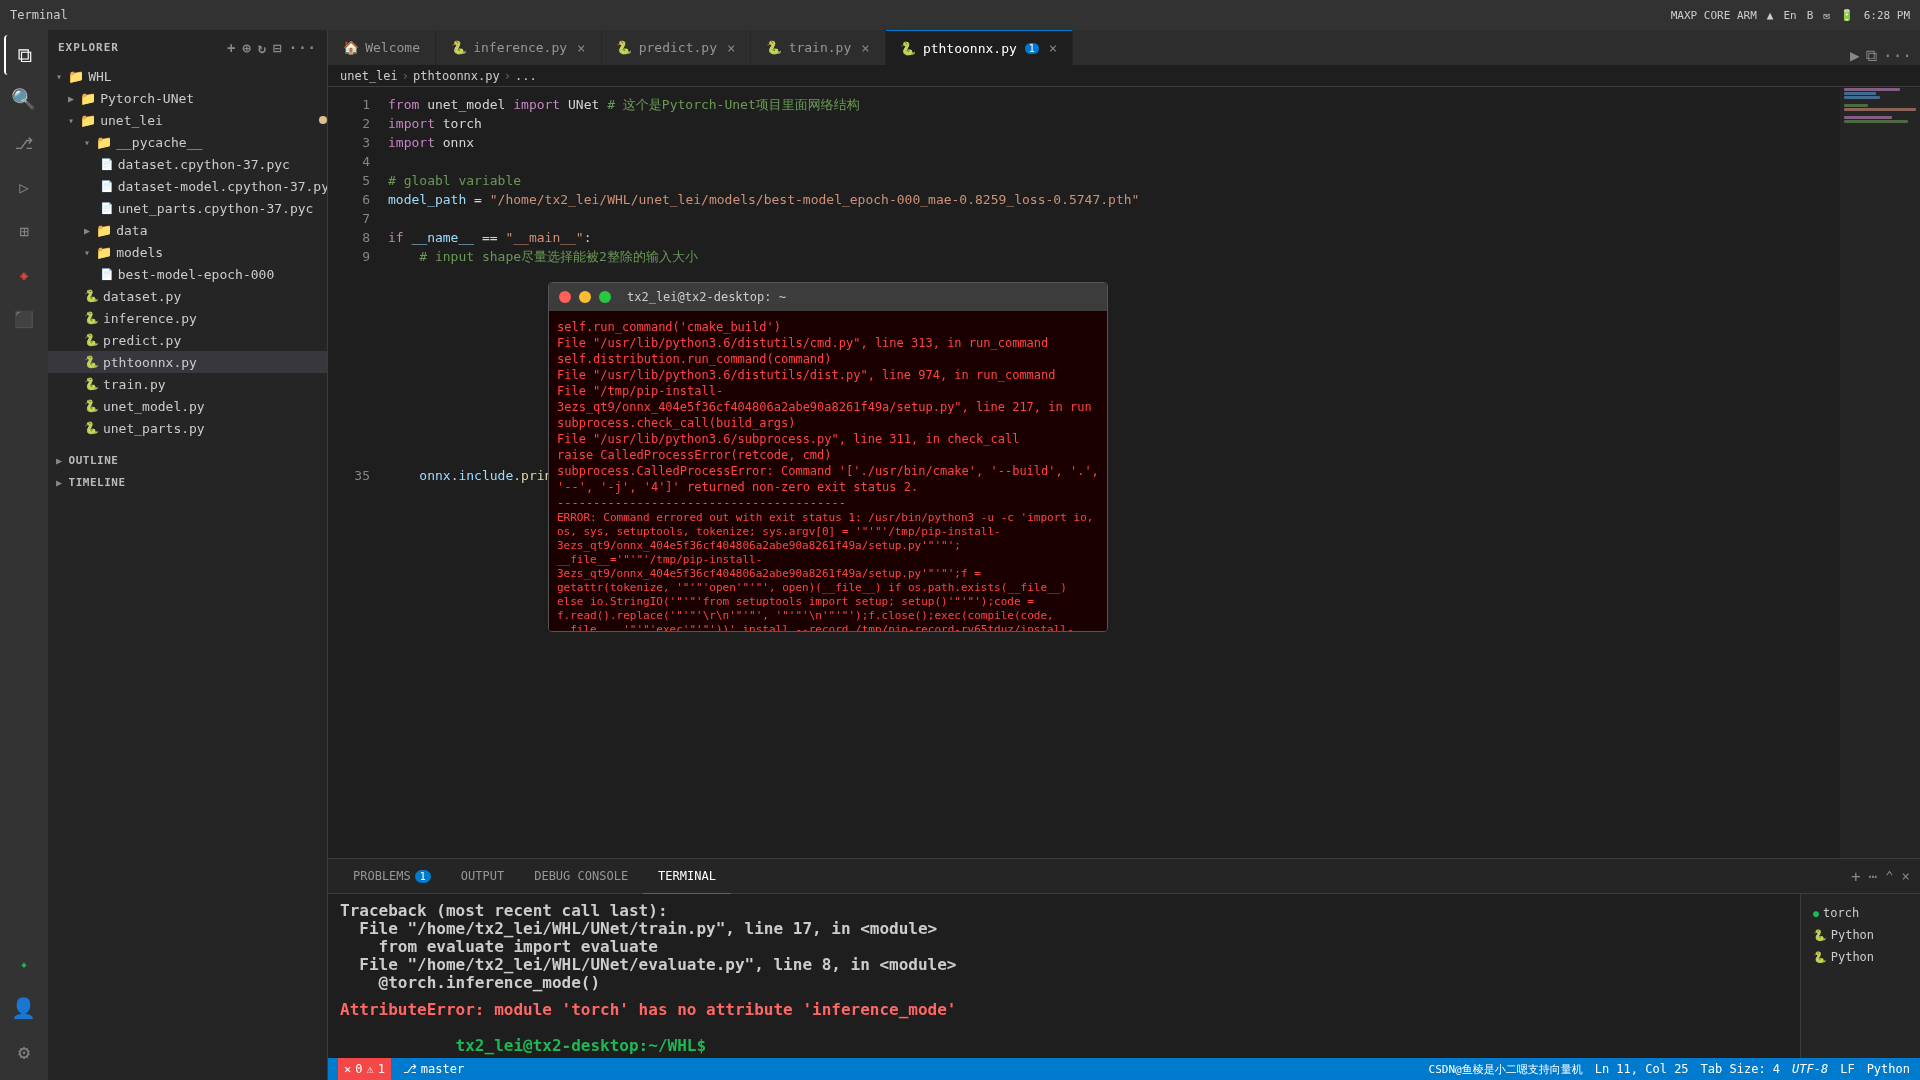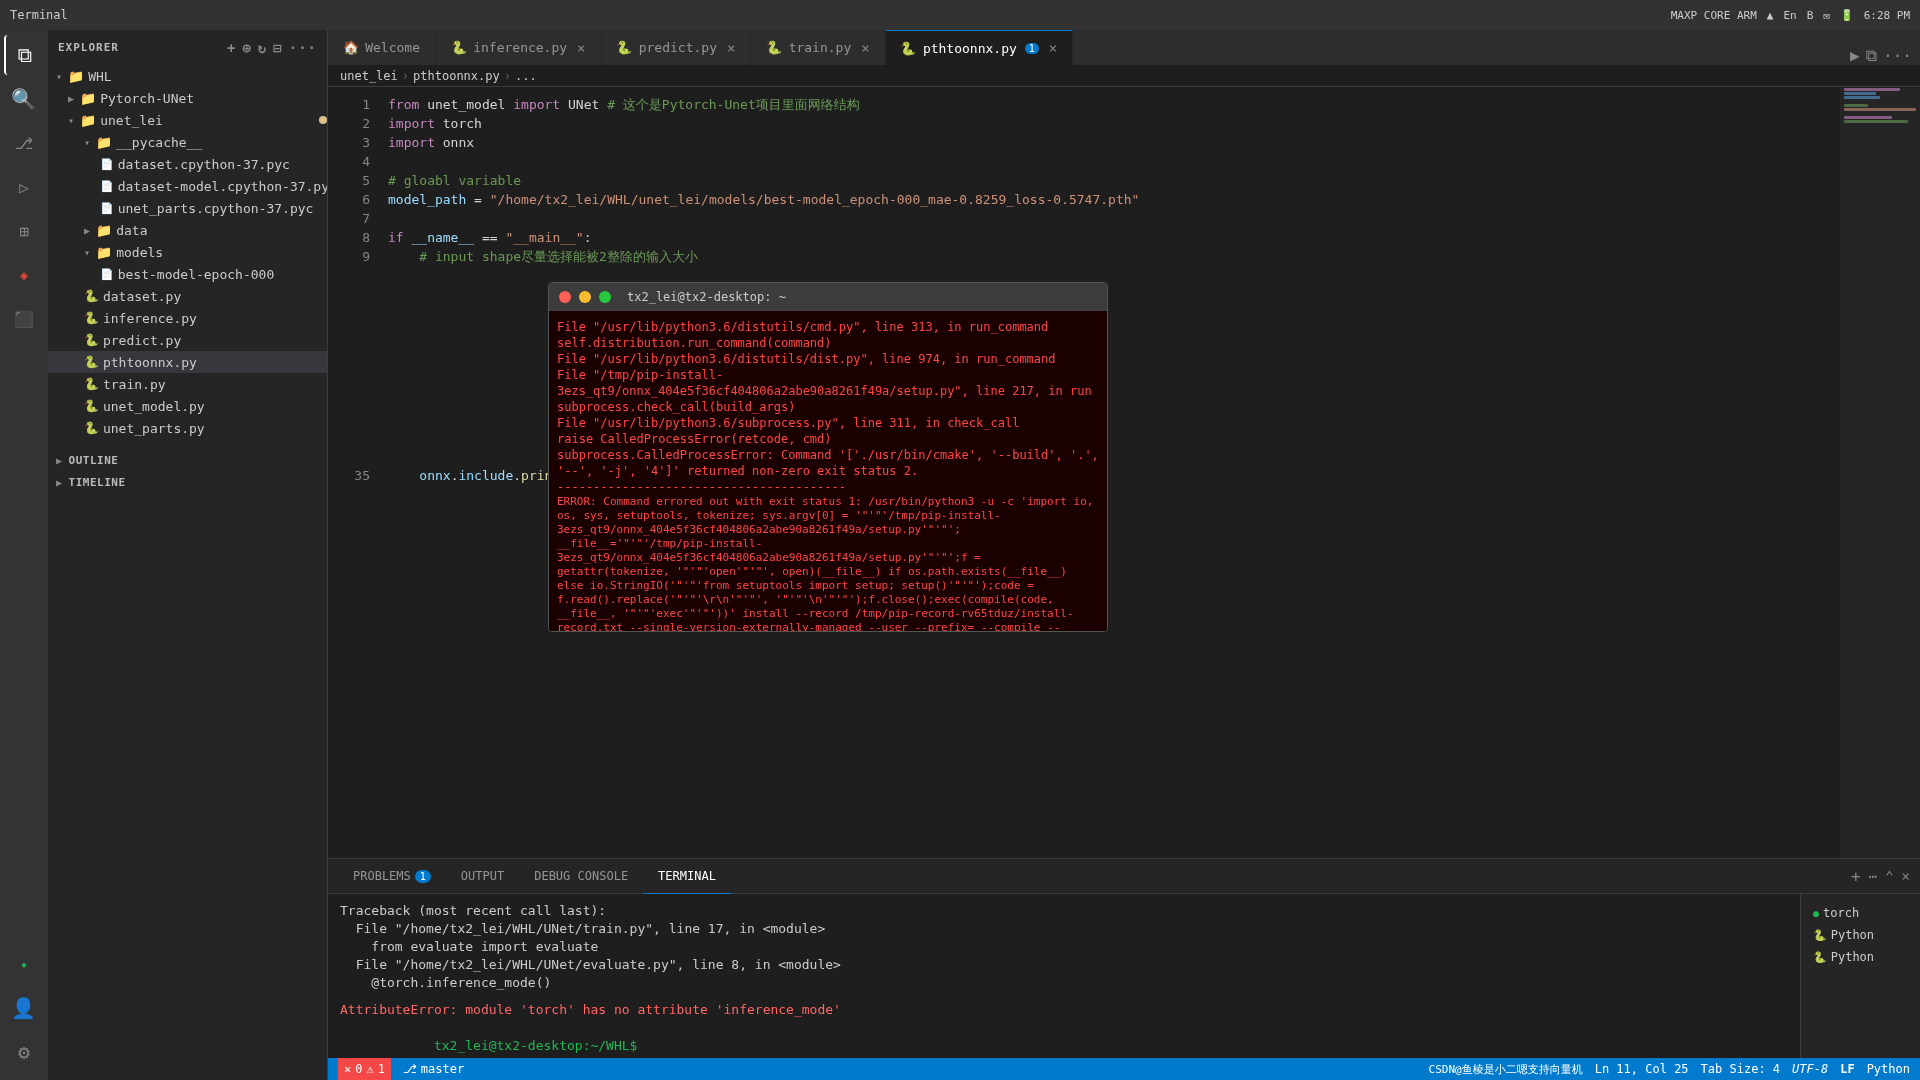--- a/index.html
+++ b/index.html
@@ -354,24 +354,25 @@
       font-size: 16px;
     }
     #panel-content {
       flex: 1;
       display: flex;
       overflow: hidden;
     }
     #terminal-main {
       flex: 1;
       padding: 8px 12px;
-      font-size: 13px;
+      font-size: 16px;
       line-height: 18px;
       color: #ccc;
       overflow-y: auto;
+      font-weight: bold;
     }
     .terminal-line { white-space: pre-wrap; }
     .terminal-prompt { color: #1db954; }
     .terminal-error { color: #ff6666; margin-top: 9px; }
     #terminal-sidebar {
       width: 120px;
       background: #252526;
       border-left: 1px solid #3c3c3c;
       padding: 8px 0;
     }
@@ -660,20 +661,21 @@
       </div>
 
       <div id="terminal-overlay">
         <div id="terminal-overlay-header">
           <span class="term-btn red"></span>
           <span class="term-btn yellow"></span>
           <span class="term-btn green"></span>
           <span class="term-title">tx2_lei@tx2-desktop: ~</span>
         </div>
         <div id="terminal-overlay-content">
+          <div class="term-error">    self.run_command('cmake_build')</div>
           <div class="term-error">  File "/usr/lib/python3.6/distutils/cmd.py", line 313, in run_command</div>
           <div class="term-error">    self.distribution.run_command(command)</div>
           <div class="term-error">  File "/usr/lib/python3.6/distutils/dist.py", line 974, in run_command</div>
           <div class="term-error">  File "/tmp/pip-install-3ezs_qt9/onnx_404e5f36cf404806a2abe90a8261f49a/setup.py", line 217, in run</div>
           <div class="term-error">    subprocess.check_call(build_args)</div>
           <div class="term-error">  File "/usr/lib/python3.6/subprocess.py", line 311, in check_call</div>
           <div class="term-error">    raise CalledProcessError(retcode, cmd)</div>
           <div class="term-error">subprocess.CalledProcessError: Command '['./usr/bin/cmake', '--build', '.', '--', '-j', '4']' returned non-zero exit status 2.</div>
           <div class="term-error">----------------------------------------</div>
           <div class="term-error" style="font-size:11px; line-height:14px;">ERROR: Command errored out with exit status 1: /usr/bin/python3 -u -c 'import io, os, sys, setuptools, tokenize; sys.argv[0] = '"'"'/tmp/pip-install-3ezs_qt9/onnx_404e5f36cf404806a2abe90a8261f49a/setup.py'"'"'; __file__='"'"'/tmp/pip-install-3ezs_qt9/onnx_404e5f36cf404806a2abe90a8261f49a/setup.py'"'"';f = getattr(tokenize, '"'"'open'"'"', open)(__file__) if os.path.exists(__file__) else io.StringIO('"'"'from setuptools import setup; setup()'"'"');code = f.read().replace('"'"'\r\n'"'"', '"'"'\n'"'"');f.close();exec(compile(code, __file__, '"'"'exec'"'"'))' install --record /tmp/pip-record-rv65tduz/install-record.txt --single-version-externally-managed --user --prefix= --compile --install-headers /home/tx2_lei/.local/include/python3.sm/onnx Check the logs for full command output.</div>
@@ -747,18 +749,18 @@
         <div class="status-item">
           <span>⎇</span>
           <span>master</span>
         </div>
       </div>
       <div class="status-right">
         <span style="font-size:11px;">CSDN@鱼棱是小二嗯支持向量机</span>
         <span style="cursor:pointer;">Ln 11, Col 25</span>
         <span style="cursor:pointer;">Tab Size: 4</span>
         <span style="cursor:pointer;font-style:italic;">UTF-8</span>
-        <span style="cursor:pointer;font-weight:bold;">LF</span>
+        <span style="cursor:pointer;">LF</span>
         <span style="cursor:pointer;">Python</span>
       </div>
     </div>
   </div>
 </div>
 
 </body></html>

